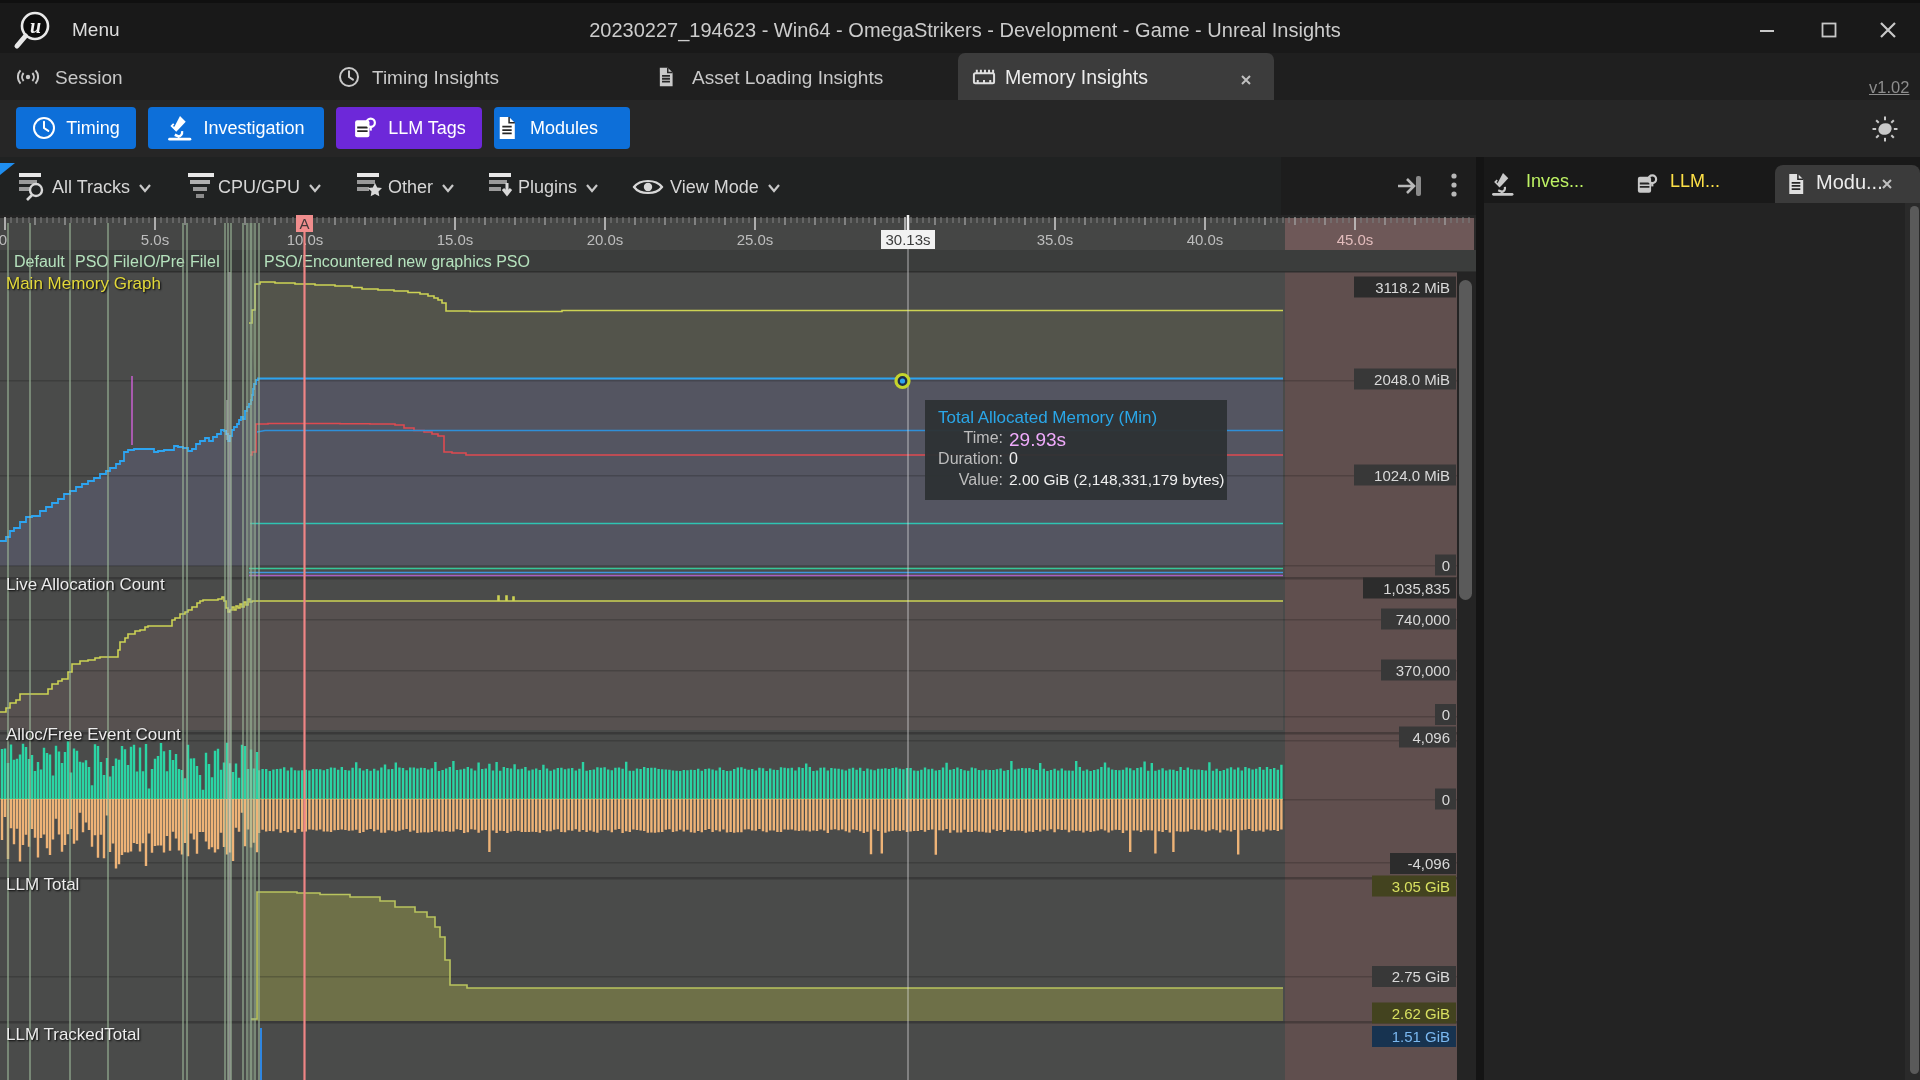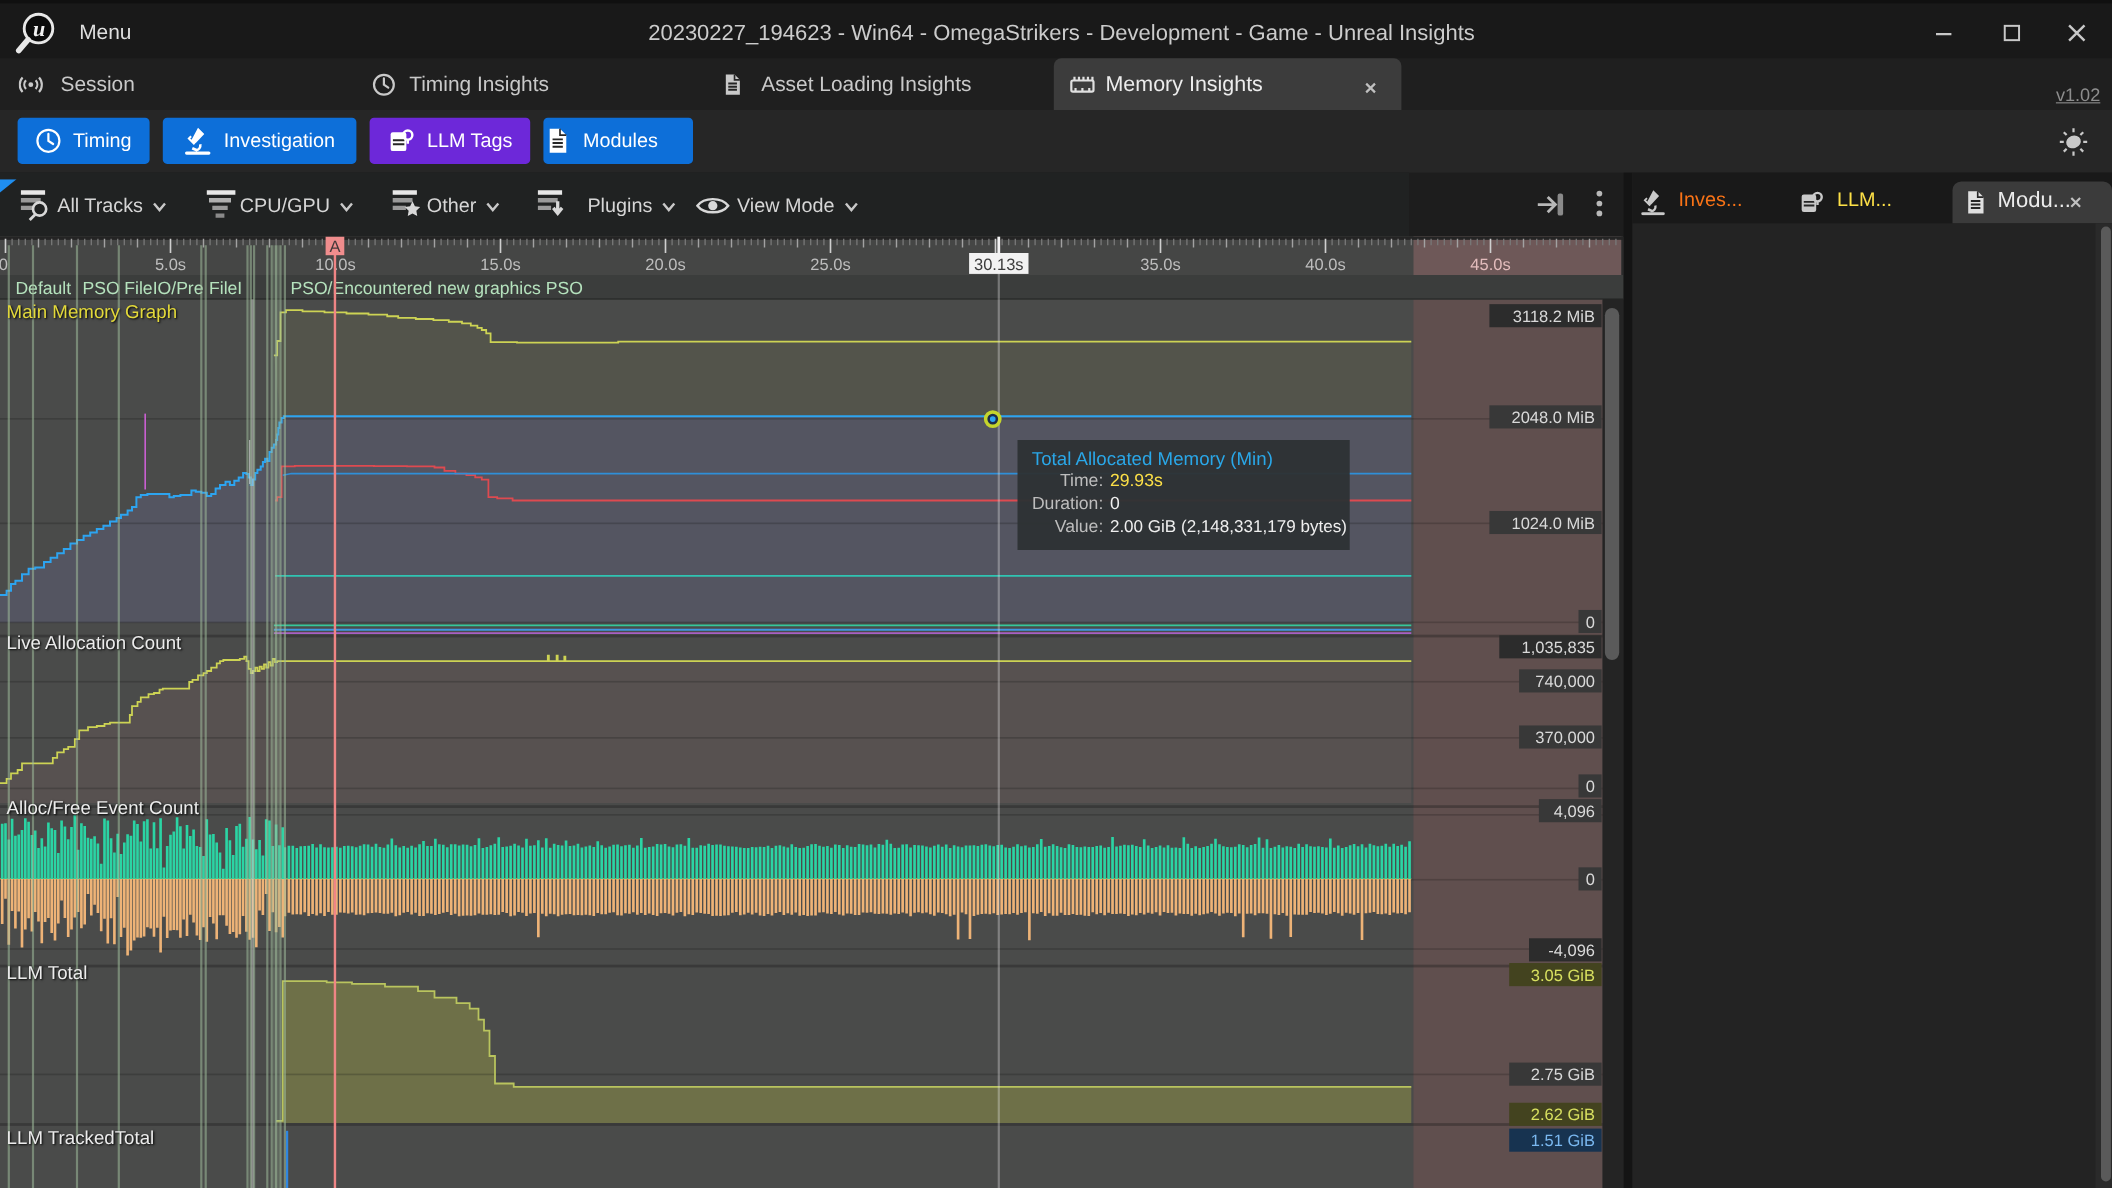--- a/index.html
+++ b/index.html
@@ -159,21 +159,21 @@
         <path d="M2 2L7 8L12 2" stroke="#c8c8c8" stroke-width="2.2" fill="none"></path>
       </svg></div>
   <div class="abs row" style="left:487px;top:14px;">
       <svg width="30" height="30" viewBox="0 0 30 30" style="">
         <path d="M2 4H24" stroke="#e8e8e8" stroke-width="4"></path>
         <path d="M2 11H20" stroke="#9a9a9a" stroke-width="4"></path>
         <path d="M2 18H14" stroke="#9a9a9a" stroke-width="4"></path>
         <path d="M20 12v10M16 18l4 5 4-5" stroke="#d8d8d8" stroke-width="3" fill="none"></path>
       </svg>
     </div>
-  <div class="abs row" style="left:534px;top:20px;font-size:18px;color:#d6d6d6;">Plugins <svg width="14" height="10" viewBox="0 0 14 10" style="margin-left:8px">
+  <div class="abs row" style="left:518px;top:20px;font-size:18px;color:#d6d6d6;">Plugins <svg width="14" height="10" viewBox="0 0 14 10" style="margin-left:8px">
         <path d="M2 2L7 8L12 2" stroke="#c8c8c8" stroke-width="2.2" fill="none"></path>
       </svg></div>
   <div class="abs row" style="left:632px;top:19px;">
       <svg width="32" height="22" viewBox="0 0 32 22" style="">
         <path d="M2 11C8 3 24 3 30 11C24 19 8 19 2 11Z" stroke="#d8d8d8" stroke-width="2.2" fill="none"></path>
         <circle cx="16" cy="11" r="4.2" fill="#d8d8d8"></circle>
       </svg>
     </div>
   <div class="abs row" style="left:670px;top:20px;font-size:18px;color:#d6d6d6;">View Mode <svg width="14" height="10" viewBox="0 0 14 10" style="margin-left:8px">
         <path d="M2 2L7 8L12 2" stroke="#c8c8c8" stroke-width="2.2" fill="none"></path>
@@ -301,41 +301,41 @@
 <text x="1450" y="827.0" font-size="15" fill="#7ab8f0" text-anchor="end">1.51 GiB</text>
 <circle cx="902.5" cy="166" r="6.5" fill="#1b2b4a" stroke="#c5d42c" stroke-width="3.2"></circle>
 <circle cx="902.5" cy="166" r="2.6" fill="#2da4f0"></circle>
 <rect x="1457" y="57" width="19" height="808" fill="#242424"></rect>
 <rect x="1459" y="65" width="13" height="320" rx="6.5" fill="#5a5a5a"></rect>
 </svg>
 
 <div class="abs" style="left:925px;top:400px;width:302px;height:100px;background:rgba(46,50,52,0.96);white-space:nowrap;">
   <div class="abs" style="left:13px;top:8px;font-size:17px;color:#2aa7e8;">Total Allocated Memory (Min)</div>
   <div class="abs" style="left:0;top:29px;width:78px;text-align:right;font-size:16px;color:#bdbdbd;">Time:</div>
-  <div class="abs" style="left:84px;top:29px;font-size:16px;color:#fde047;">29.93s</div>
+  <div class="abs" style="left:84px;top:29px;font-size:19px;color:#f0abfc;">29.93s</div>
   <div class="abs" style="left:0;top:50px;width:78px;text-align:right;font-size:16px;color:#bdbdbd;">Duration:</div>
   <div class="abs" style="left:84px;top:50px;font-size:16px;color:#efefef;">0</div>
   <div class="abs" style="left:0;top:71px;width:78px;text-align:right;font-size:16px;color:#bdbdbd;">Value:</div>
   <div class="abs" style="left:84px;top:71px;font-size:15.5px;color:#efefef;white-space:nowrap;">2.00 GiB (2,148,331,179 bytes)</div>
 </div>
 
 <div class="abs" style="left:1476px;top:157px;width:8px;height:923px;background:#141414;"></div>
 <div class="abs" style="left:1484px;top:157px;width:436px;height:923px;background:#232323;">
   <div class="abs" style="left:0;top:0;width:436px;height:46px;background:#191919;"></div>
   <div class="abs" style="left:291px;top:8px;width:145px;height:38px;background:#3b3b3b;border-radius:8px 8px 0 0;"></div>
   <div class="abs row" style="left:7px;top:15px;">
       <svg width="24" height="24" viewBox="0 0 24 24" style="">
         <path d="M12.0 0.96L17.28 6.24L10.56 13.440000000000001C8.64 15.84 4.800000000000001 12.48 7.199999999999999 10.08Z" fill="#c9c9c9"></path>
         <path d="M6.24 8.16L4.32 10.08L9.120000000000001 14.879999999999999" fill="none" stroke="#c9c9c9" stroke-width="1.6800000000000002"></path>
         <path d="M13.919999999999998 14.879999999999999C14.399999999999999 17.759999999999998 12.48 19.68 10.08 20.16" fill="none" stroke="#c9c9c9" stroke-width="2.16"></path>
         <path d="M2.4000000000000004 22.32H21.12" stroke="#c9c9c9" stroke-width="2.64" stroke-linecap="round"></path>
         <path d="M7.199999999999999 18.240000000000002L11.52 20.16" stroke="#c9c9c9" stroke-width="2.4000000000000004"></path>
       </svg>
     </div>
-  <div class="abs" style="left:42px;top:14px;font-size:18px;color:#f97316;">Inves...</div>
+  <div class="abs" style="left:42px;top:14px;font-size:18px;color:#bef264;">Inves...</div>
   <div class="abs row" style="left:151px;top:15px;">
       <svg width="24" height="24" viewBox="0 0 24 24" style="">
         <rect x="2.88" y="4.800000000000001" width="13.200000000000001" height="15.84" rx="2" fill="#c9c9c9"></rect>
         <path d="M4.800000000000001 11.52H14.399999999999999M4.800000000000001 14.879999999999999H14.399999999999999" stroke="#262626" stroke-width="1.8"></path>
         <circle cx="17.28" cy="7.199999999999999" r="3.84" stroke="#c9c9c9" stroke-width="2.2" fill="none"></circle>
         <path d="M17.28 11.040000000000001V14.399999999999999" stroke="#c9c9c9" stroke-width="2.2"></path>
       </svg>
     </div>
   <div class="abs" style="left:186px;top:14px;font-size:18px;color:#fde047;">LLM...</div>
   <div class="abs row" style="left:300px;top:15px;">

